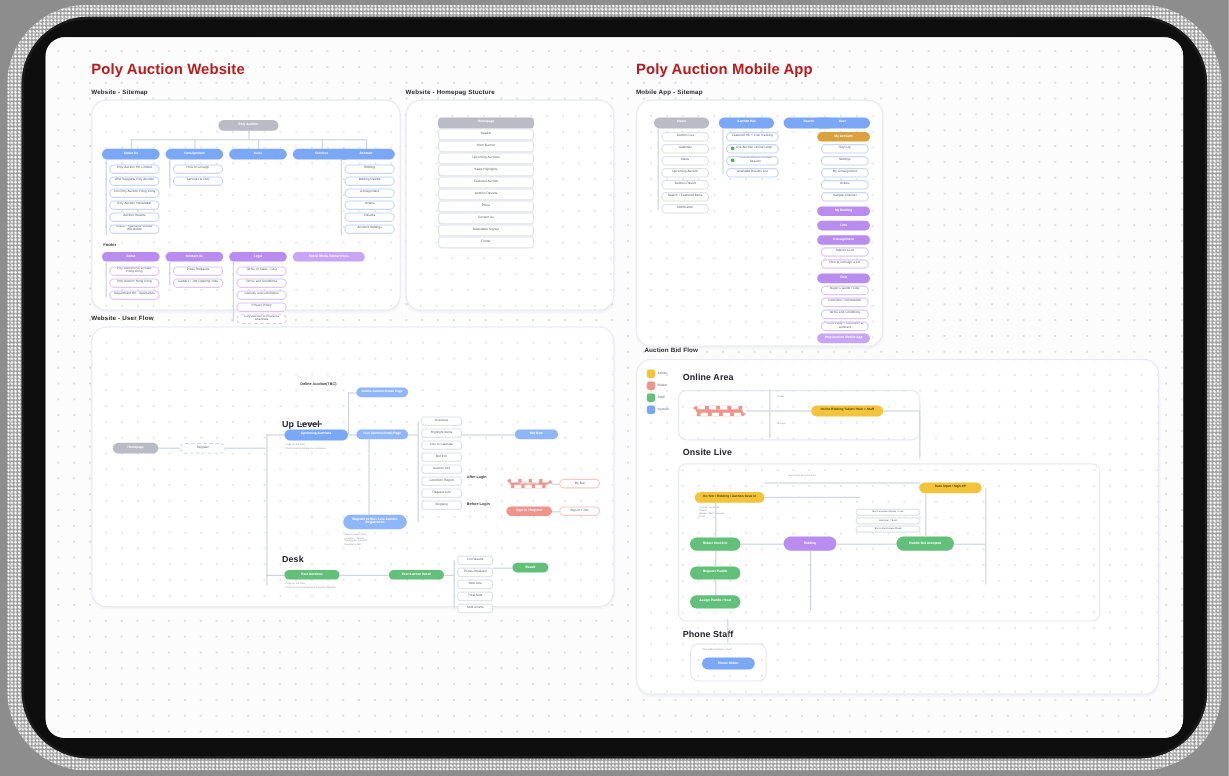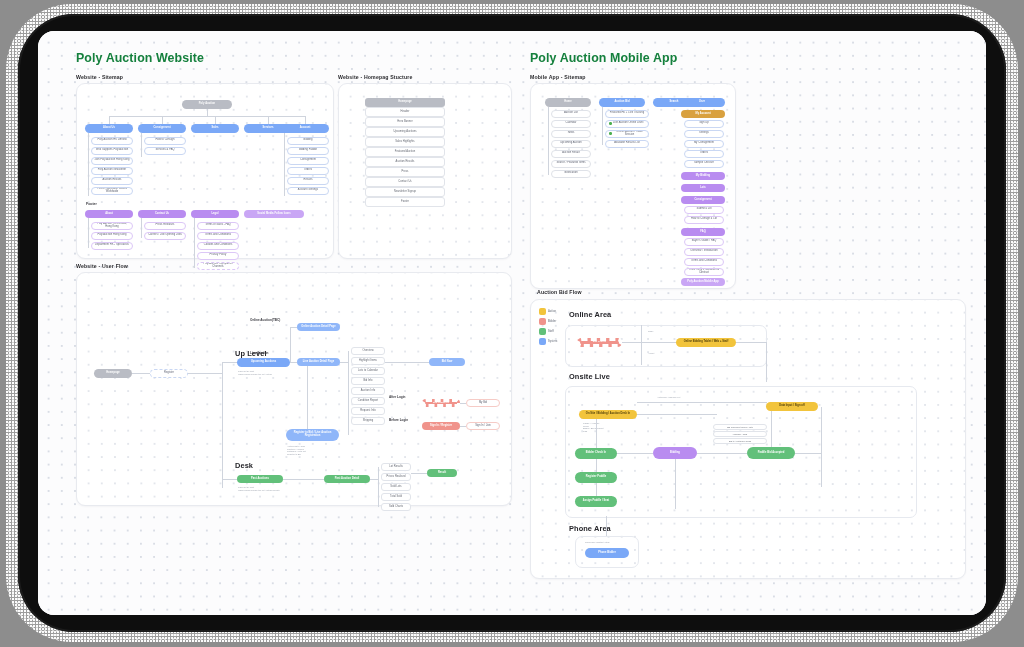--- a/index.html
+++ b/index.html
@@ -33,40 +33,40 @@
   
   .canvas{
     position:absolute;inset:0;
     background-image:radial-gradient(circle, #d9dde5 1px, transparent 1.2px);
     background-size:13.2px 13.2px;background-position:4px 5px;
     background-color:#fcfcfd;
   }
 
   
   .board-title{
-    position:absolute;font-size:12.4px;font-weight:bold;color:#15803d;letter-spacing:.1px;
+    position:absolute;font-size:12.4px;font-weight:bold;color:#b91c1c;letter-spacing:.1px;
   }
   .sec-label{
     position:absolute;font-size:5.2px;font-weight:bold;color:#2a2a2e;letter-spacing:.15px;
   }
   .flow-label{
     position:absolute;font-size:7.4px;font-weight:bold;color:#25252a;letter-spacing:.1px;
   }
   .mini-label{
     position:absolute;font-size:3.5px;font-weight:bold;color:#3a3a40;
   }
 
   
   .card{
     position:absolute;background:#ffffff;border:1px solid #e8eaef;border-radius:9px;
     box-shadow:0 1px 2px rgba(20,20,40,.04);
   }
   .card.dotted{
     background-image:radial-gradient(circle, #e3e6ec 1px, transparent 1.2px);
-    background-size:13.2px 13.2px;background-position:5px 6px;background-color:#fff;
+    background-size:13.2px 13.2px;background-position:5px 6px;background-color:#fff;border-radius:13px;
   }
 
   
   .node{
     position:absolute;border-radius:10px;display:flex;align-items:center;justify-content:center;
     font-size:2.6px;font-weight:bold;text-align:center;line-height:1.05;
     letter-spacing:.05px;overflow:hidden;padding:0 2px;box-sizing:border-box;
     color:#ffffff;
   }
   .node.blue{background:#7aa8f7;}
@@ -385,21 +385,21 @@
 
       <div class="node plain" style="left:182px;top:124px;width:54px;height:6px;font-size:2.1px;">Bid Increment Rules / Lots</div>
       <div class="node plain" style="left:182px;top:131px;width:54px;height:6px;font-size:2.1px;">Hammer / Sold</div>
       <div class="node plain" style="left:182px;top:138px;width:54px;height:6px;font-size:2.1px;">Bid to Auctioneer Desk</div>
 
       <div class="ln v" style="left:144px;top:159px;height:50px;"></div>
       <div class="ln v" style="left:240px;top:111px;height:36px;"></div>
       <div class="ln v" style="left:290px;top:107px;height:80px;"></div>
       <div class="ln h" style="left:264px;top:153px;width:26px;"></div>
 
-      <div class="flow-label" style="left:38px;top:224px;">Phone Area</div>
+      <div class="flow-label" style="left:38px;top:224px;">Phone Staff</div>
       <div class="grp" style="left:44px;top:236px;width:62px;height:30px;"></div>
       <div class="tiny-note" style="left:54px;top:241px;">Phone Bid Assistant / Staff</div>
       <div class="node blue" style="left:54px;top:248px;width:44px;height:10px;">Phone Bidder</div>
       <div class="ln v" style="left:75px;top:216px;height:20px;"></div>
     </div>
 
   </div>
 </div>
 
 </body></html>

